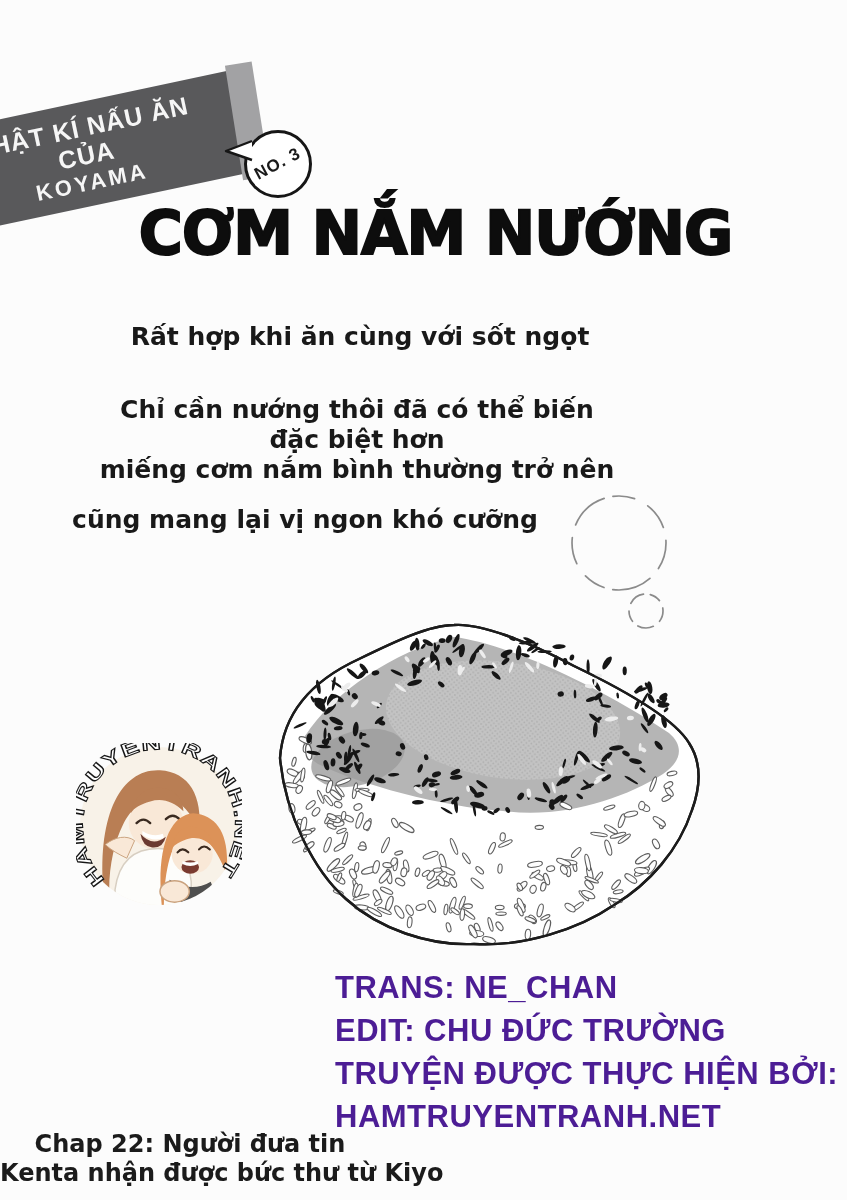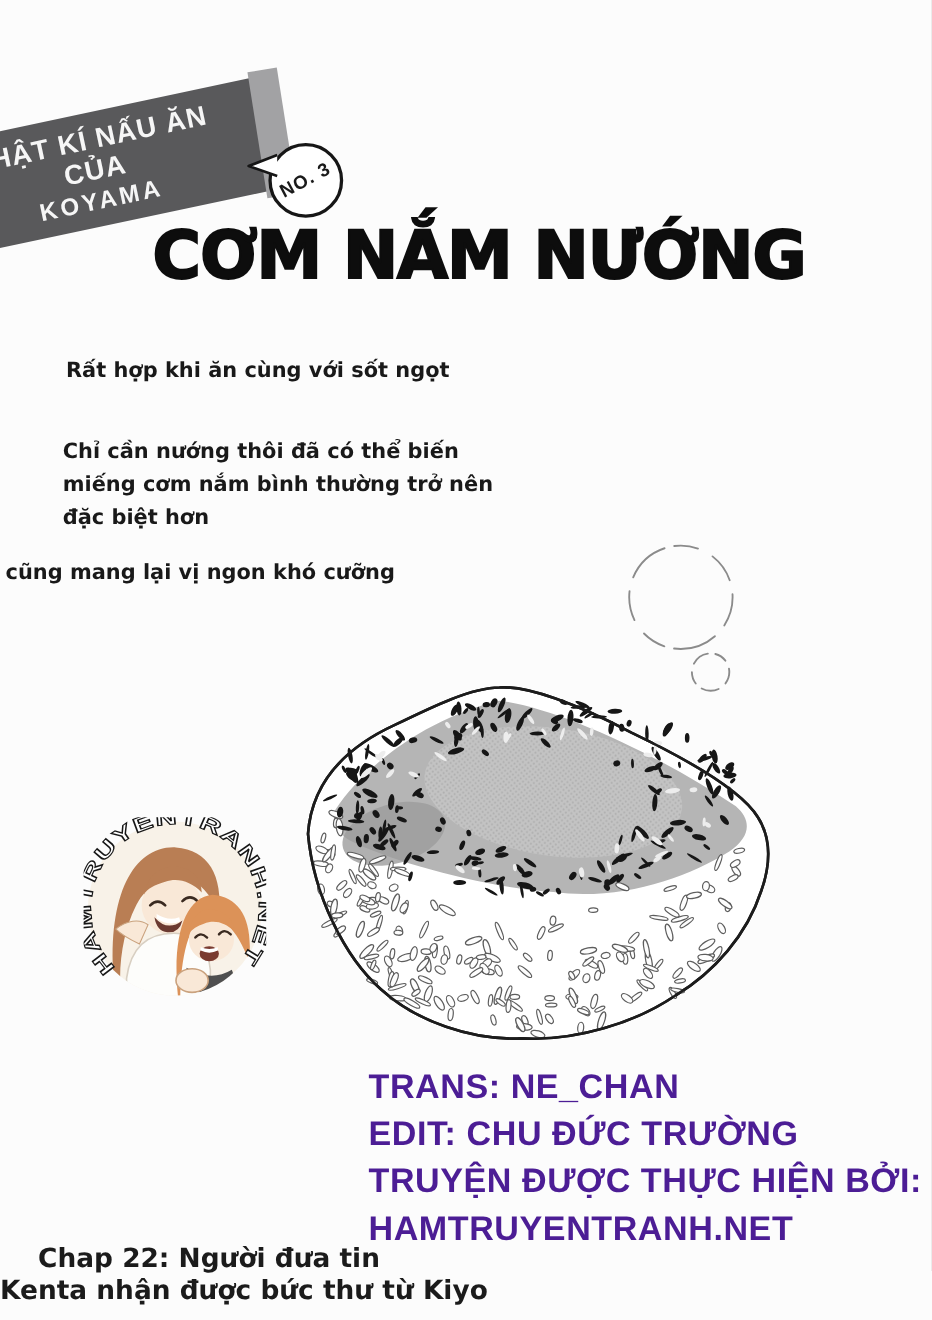--- a/index.html
+++ b/index.html
@@ -38,22 +38,22 @@
   .badge-tail{position:absolute; left:224px; top:138px; z-index:4;}
   
   .title{
     position:absolute; left:0; top:198px; width:100%; margin:0;
     text-align:center; font-family:"DejaVu Sans", sans-serif;
     font-weight:800; font-size:60px; letter-spacing:-1px; color:#0d0d0d;padding-left:12px;
     -webkit-text-stroke:2px #0d0d0d;
   }
   
   .note{
-    position:absolute; font-family:"DejaVu Sans", sans-serif;
-    font-weight:600; font-size:19px; line-height:30px; color:#191919;
+    position:absolute; text-align:center; font-family:"DejaVu Sans", sans-serif;
+    font-weight:600; font-size:25px; line-height:30px; color:#191919;
   }
   .note span{display:block; white-space:nowrap;}
   .note-1{left:60px;  top:322px; width:600px;}
   .note-2{left:57px;  top:395px; width:600px;}
   .note-3{left:5px;   top:505px; width:600px;}
   
   .bubbles{position:absolute; left:566px; top:489px;}
   .onigiri{position:absolute; left:263px; top:598px;}
   .logo{position:absolute; left:76px; top:743px;}
   
@@ -91,22 +91,22 @@
     <span class="badge-text">NO. 3</span>
   </div>
 
   <h1 class="title">CƠM NẮM NƯỚNG</h1>
 
   <div class="note note-1">
     <span>Rất hợp khi ăn cùng với sốt ngọt</span>
   </div>
   <div class="note note-2">
     <span>Chỉ cần nướng thôi đã có thể biến</span>
+    <span>đặc biệt hơn</span>
     <span>miếng cơm nắm bình thường trở nên</span>
-    <span>đặc biệt hơn</span>
   </div>
   <div class="note note-3">
     <span>cũng mang lại vị ngon khó cưỡng</span>
   </div>
 
   <svg class="bubbles" width="120" height="150" viewBox="0 0 120 150">
     <circle cx="53" cy="54" r="47" fill="none" stroke="#8b8b8b" stroke-width="1.7" stroke-linecap="round" stroke-dasharray="27 13 40 9 22 15"></circle>
     <circle cx="80" cy="122" r="17" fill="none" stroke="#8b8b8b" stroke-width="1.7" stroke-linecap="round" stroke-dasharray="11 8 16 7"></circle>
   </svg>
 

